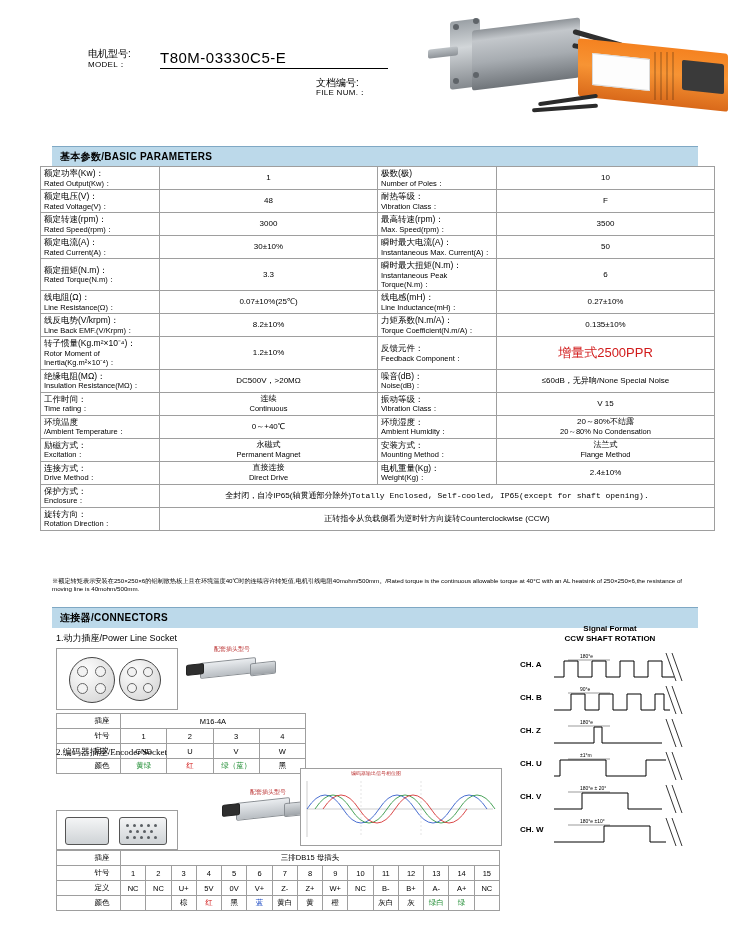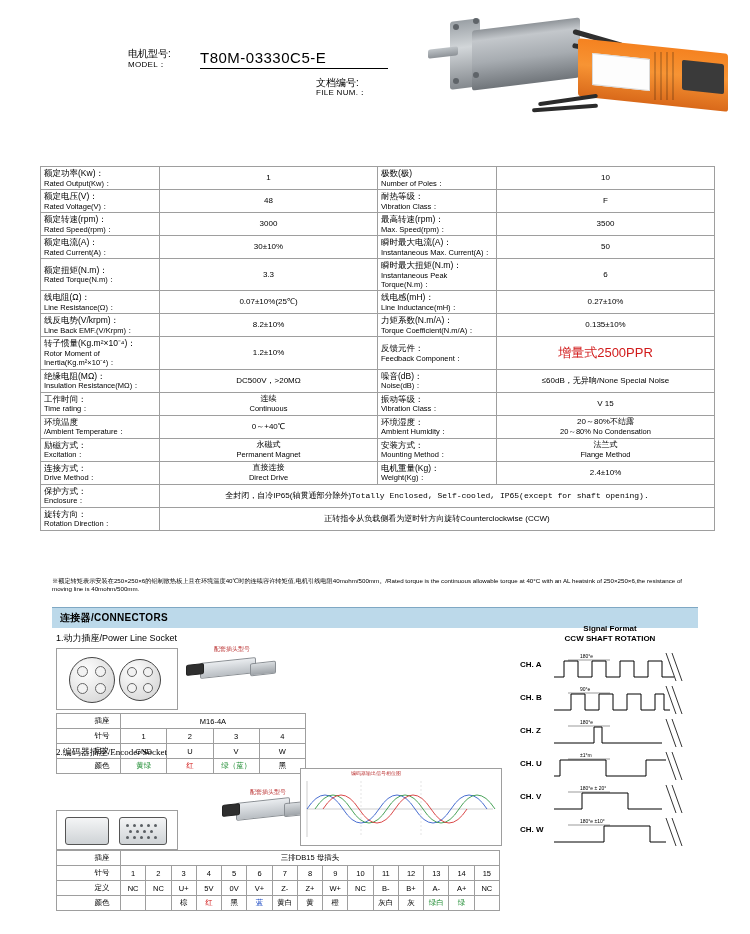--- a/index.html
+++ b/index.html
@@ -11,21 +11,21 @@
     color:#000;
     position:relative;
     overflow:hidden;
   }
   .page{position:relative;width:750px;height:934px;}
 
   
   .header{position:absolute;left:0;top:0;width:750px;height:140px;}
   .model-block{position:absolute;left:88px;top:48px;width:300px;}
   .model-row{display:flex;align-items:flex-end;margin-bottom:2px;}
-  .model-lbl{width:72px;line-height:1.15;margin-left:40px;}
+  .model-lbl{width:72px;line-height:1.15;}
   .model-lbl .cn{font-size:10px;display:block;}
   .model-lbl .en{font-size:8px;display:block;letter-spacing:.3px;}
   .model-val{font-size:15px;font-family:"Liberation Sans",sans-serif;letter-spacing:.5px;
     border-bottom:1px solid #000;flex:1;padding-bottom:1px;line-height:1.1;}
   .doc-val{border-bottom:1px solid #000;flex:1;height:13px;}
 
   
   .photo{position:absolute;right:8px;top:6px;width:330px;height:126px;}
   .motor{position:absolute;left:10px;top:2px;width:170px;height:96px;}
   .motor .body{position:absolute;left:50px;top:16px;width:108px;height:60px;background:
@@ -139,20 +139,23 @@
         <div class="fin" style="left:82px;"></div>
         <div class="fin" style="left:88px;"></div>
         <div class="fin" style="left:94px;"></div>
         <div class="conn"></div>
         <div class="wire" style="left:-40px;top:52px;width:60px;transform:rotate(-8deg);"></div>
         <div class="wire" style="left:-46px;top:60px;width:66px;transform:rotate(-4deg);"></div>
       </div>
     </div>
   </div>
 
+  <div class="sec-bar" style="top:146px;">
+    <span class="txt">基本参数/BASIC PARAMETERS</span>
+  </div>
 
   <table class="tbl" style="top:166px;">
     <tbody id="param-rows">
         <tr>
           <td class="lbl">
             <span class="cn">额定功率(Kw)：</span>
             <span class="en">Rated Output(Kw)：</span>
           </td>
           <td class="val">1</td>
           <td class="lbl">

